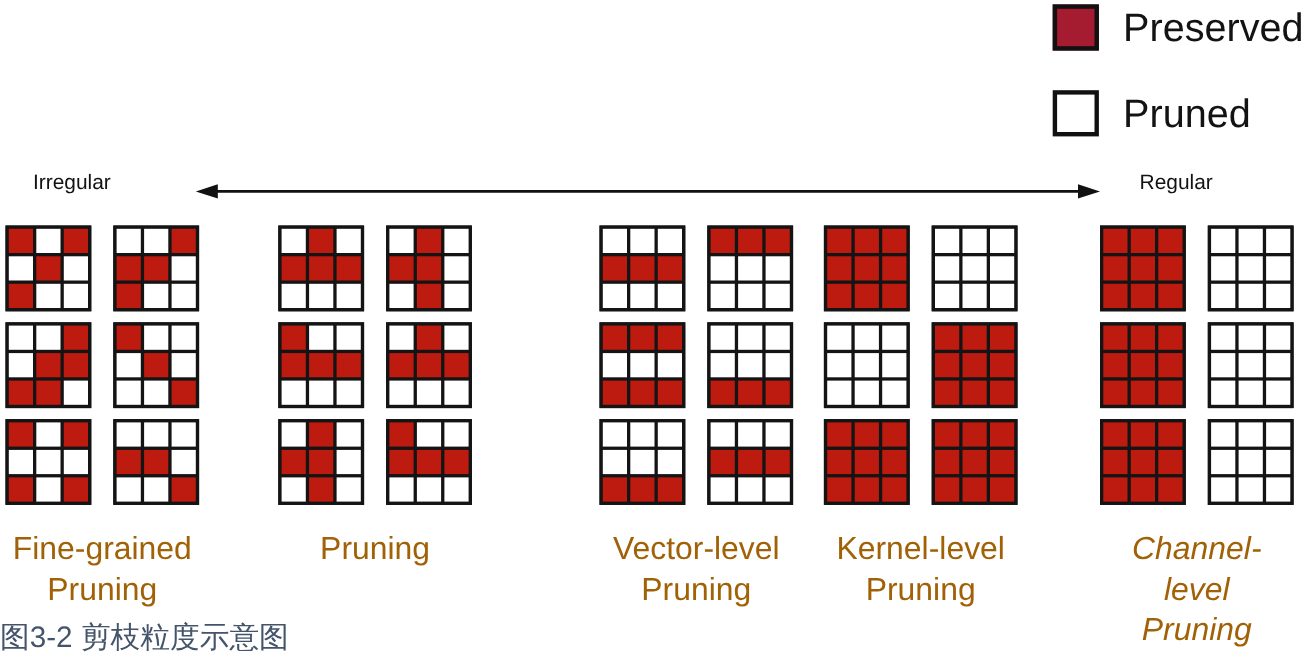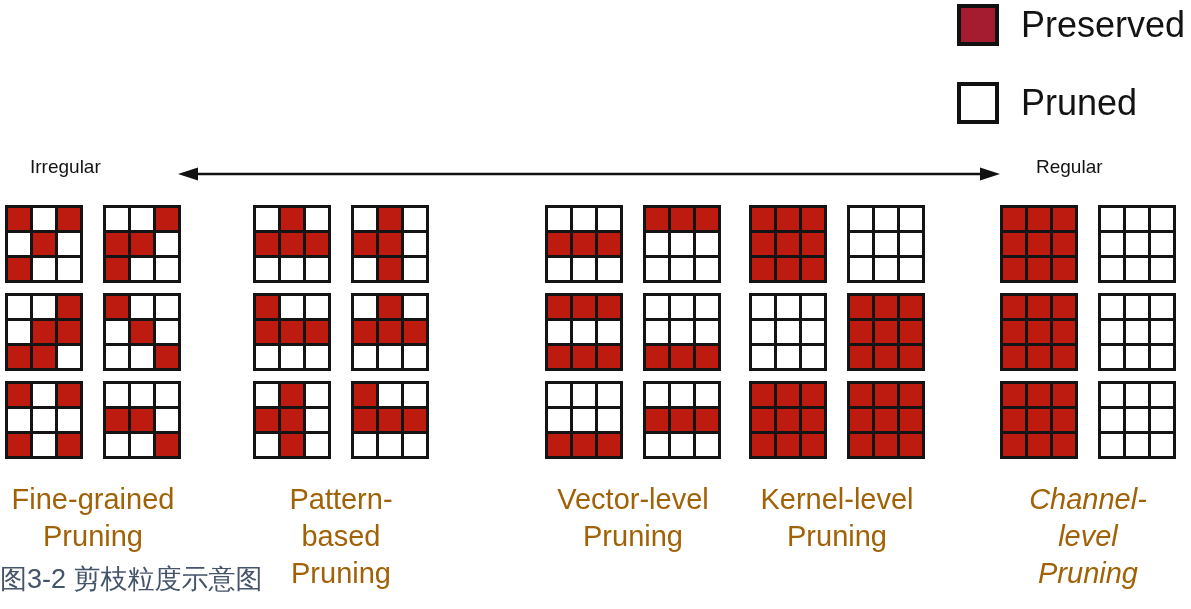--- a/index.html
+++ b/index.html
@@ -204,21 +204,20 @@
             <div class="cell pruned"></div>
             <div class="cell preserved"></div>
             <div class="cell preserved"></div>
             <div class="cell preserved"></div>
             <div class="cell pruned"></div>
             <div class="cell pruned"></div>
             <div class="cell pruned"></div>
           </div>
         </div>
         <div class="group-label">
-          <div>Pattern-based</div>
           <div>Pruning</div>
         </div>
       </div>
       <div class="group">
         <div class="grid-wrap">
           <div class="mini-grid">
             <div class="cell pruned"></div>
             <div class="cell pruned"></div>
             <div class="cell pruned"></div>
             <div class="cell preserved"></div>

